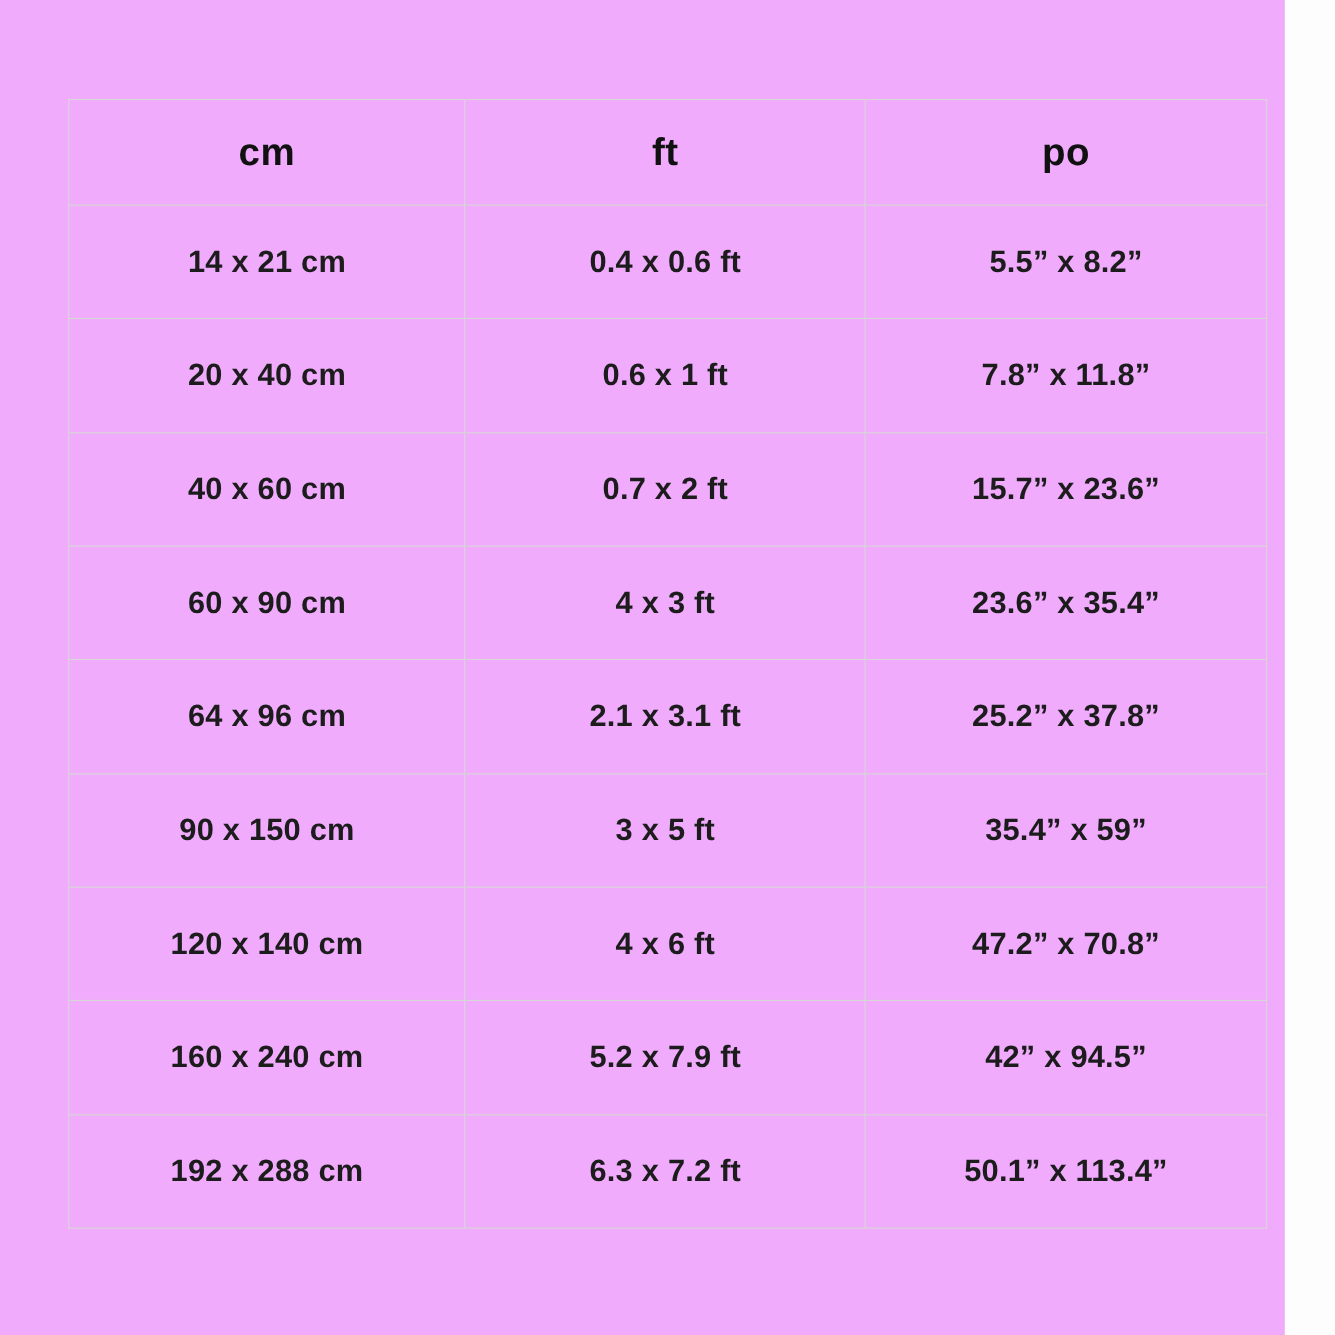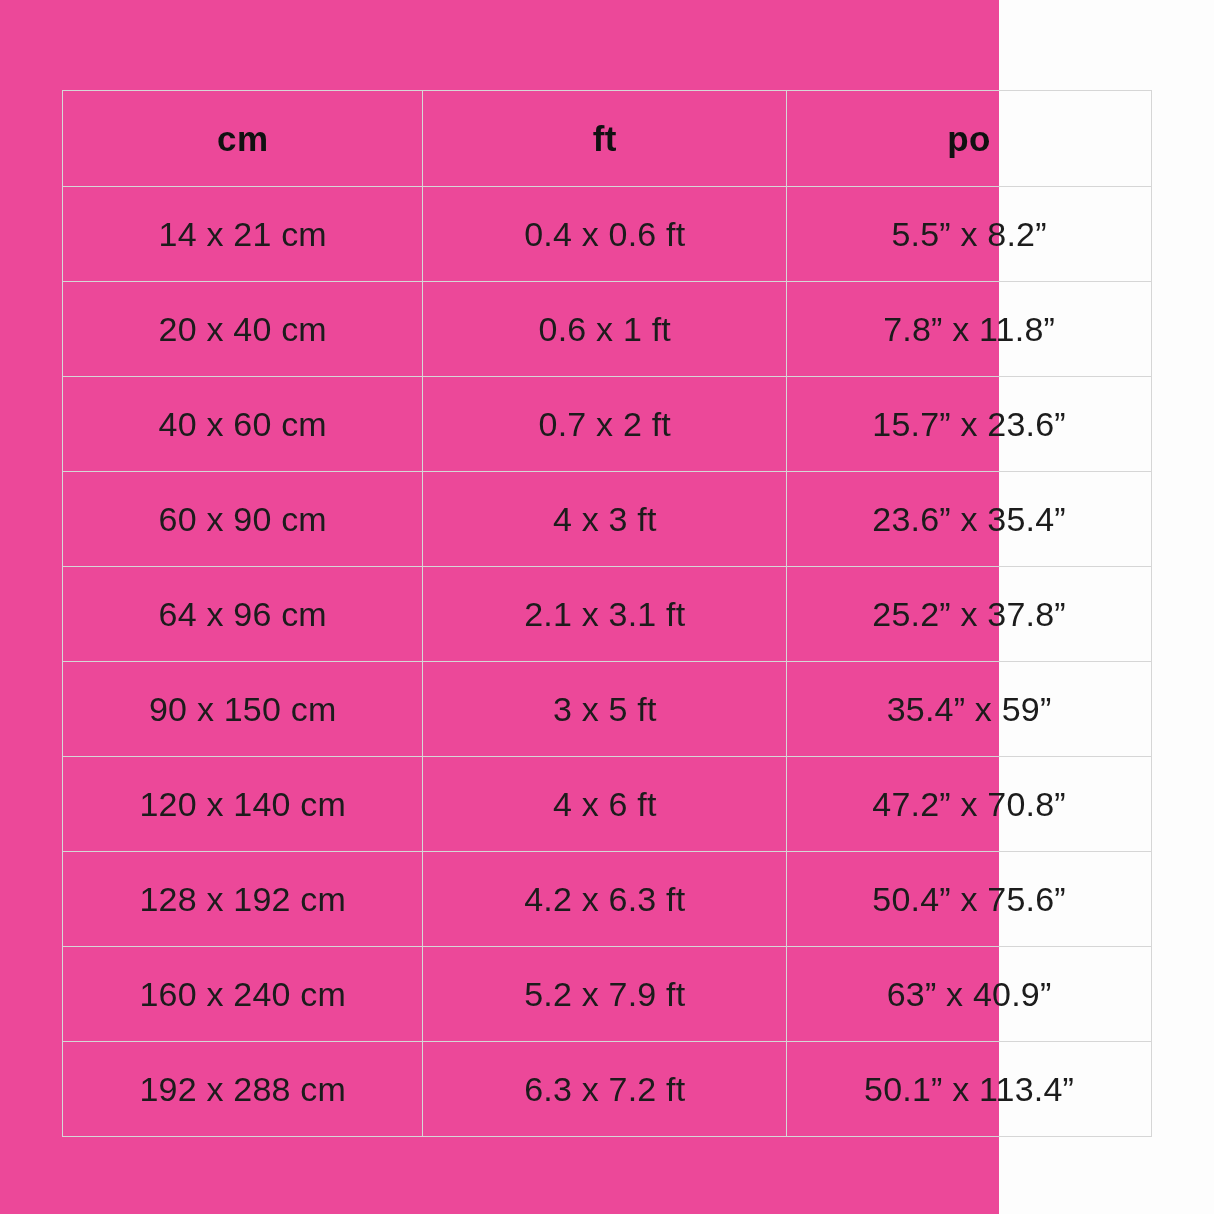--- a/index.html
+++ b/index.html
@@ -8,24 +8,24 @@
     background: #fdfdfd;
   }
   body {
     width: 1214px;
     height: 1214px;
     font-family: "Liberation Sans", sans-serif;
     color: #1a1a1a;
     -webkit-font-smoothing: antialiased;
   }
   .page {
-    width: 999px;
+    width: 1168px;
     height: 1214px;
     position: relative;
-    background: #ec4899;
+    background: #f0abfc;
     box-sizing: border-box;
   }
   .table-wrap {
     position: absolute;
     left: 62px;
     top: 90px;
     width: 1090px;
     height: 1027px;
   }
   table.size-table {
@@ -42,22 +42,22 @@
     padding: 0;
   }
   table.size-table th {
     font-size: 35px;
     font-weight: bold;
     letter-spacing: 0.5px;
     height: 95px;
     color: #111;
   }
   table.size-table td {
-    font-size: 34px;
-    font-weight: 400;
+    font-size: 28px;
+    font-weight: 700;
     color: #1c1c1c;
     height: 94px;
     letter-spacing: 0.2px;
   }
   table.size-table col.c1 { width: 33.1%; }
   table.size-table col.c2 { width: 33.4%; }
   table.size-table col.c3 { width: 33.5%; }
 </style>
 </head>
 <body>
@@ -107,28 +107,23 @@
           <td>90 x 150 cm</td>
           <td>3 x 5 ft</td>
           <td>35.4” x 59”</td>
         </tr>
         <tr>
           <td>120 x 140 cm</td>
           <td>4 x 6 ft</td>
           <td>47.2” x 70.8”</td>
         </tr>
         <tr>
-          <td>128 x 192 cm</td>
-          <td>4.2 x 6.3 ft</td>
-          <td>50.4” x 75.6”</td>
-        </tr>
-        <tr>
           <td>160 x 240 cm</td>
           <td>5.2 x 7.9 ft</td>
-          <td>63” x 40.9”</td>
+          <td>42” x 94.5”</td>
         </tr>
         <tr>
           <td>192 x 288 cm</td>
           <td>6.3 x 7.2 ft</td>
           <td>50.1” x 113.4”</td>
         </tr>
       </tbody>
     </table>
   </div>
 </div>

